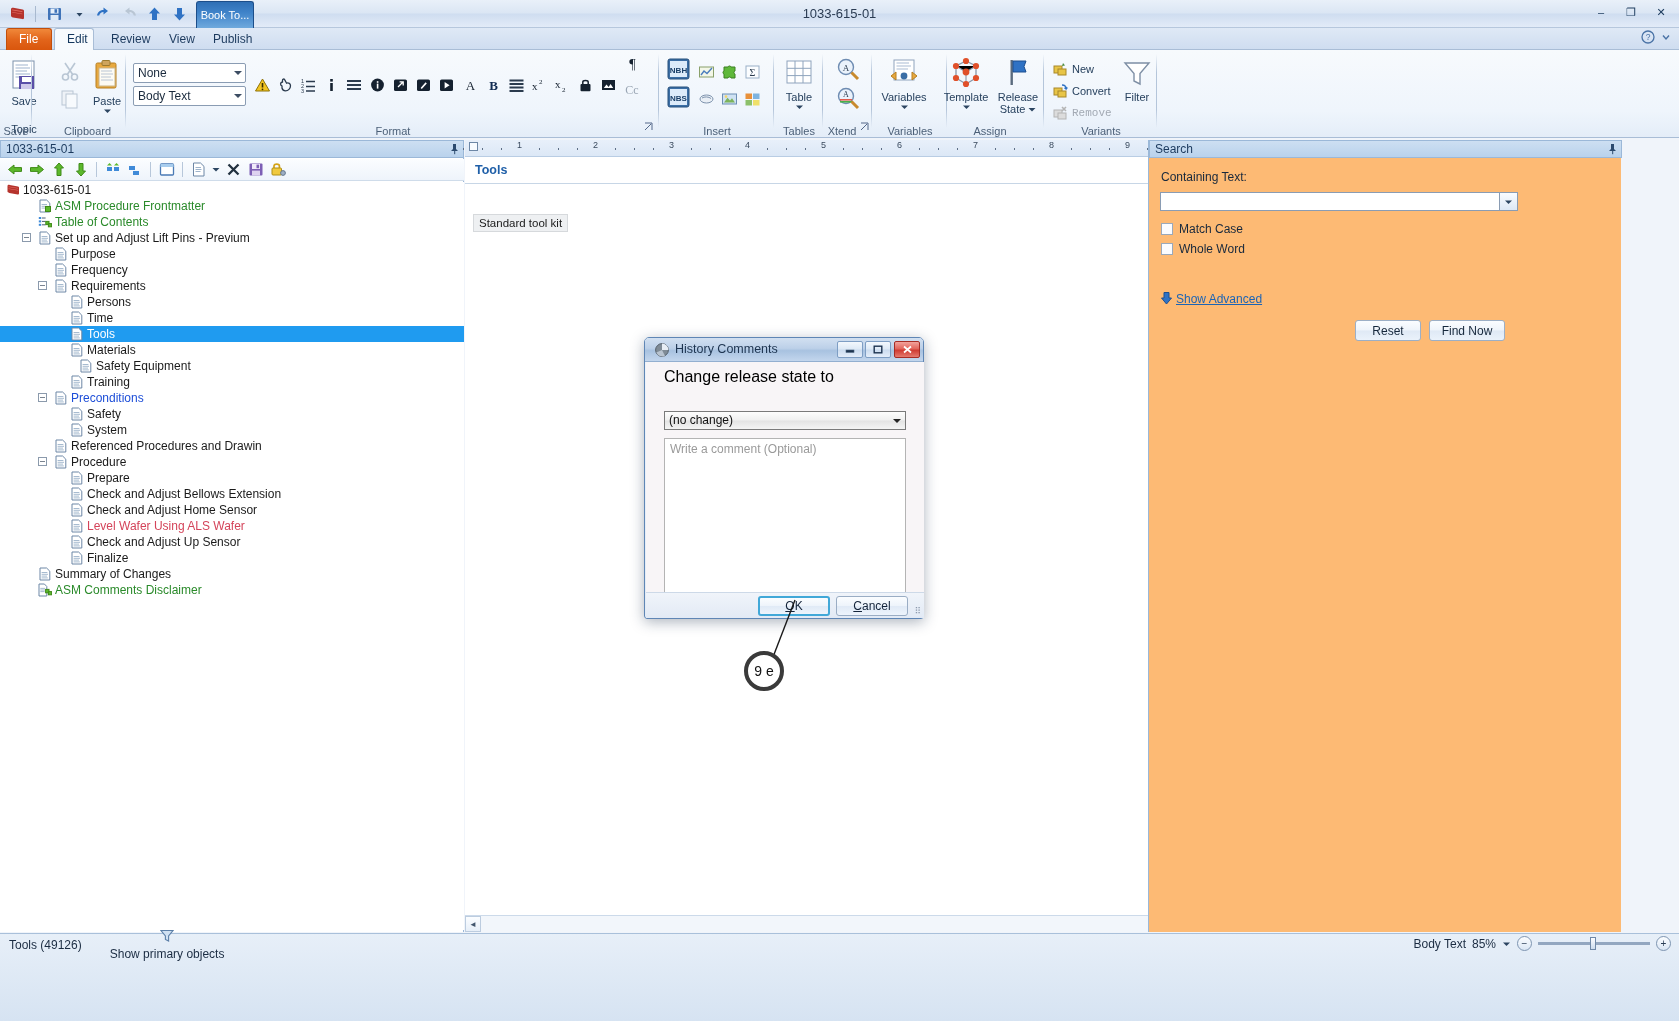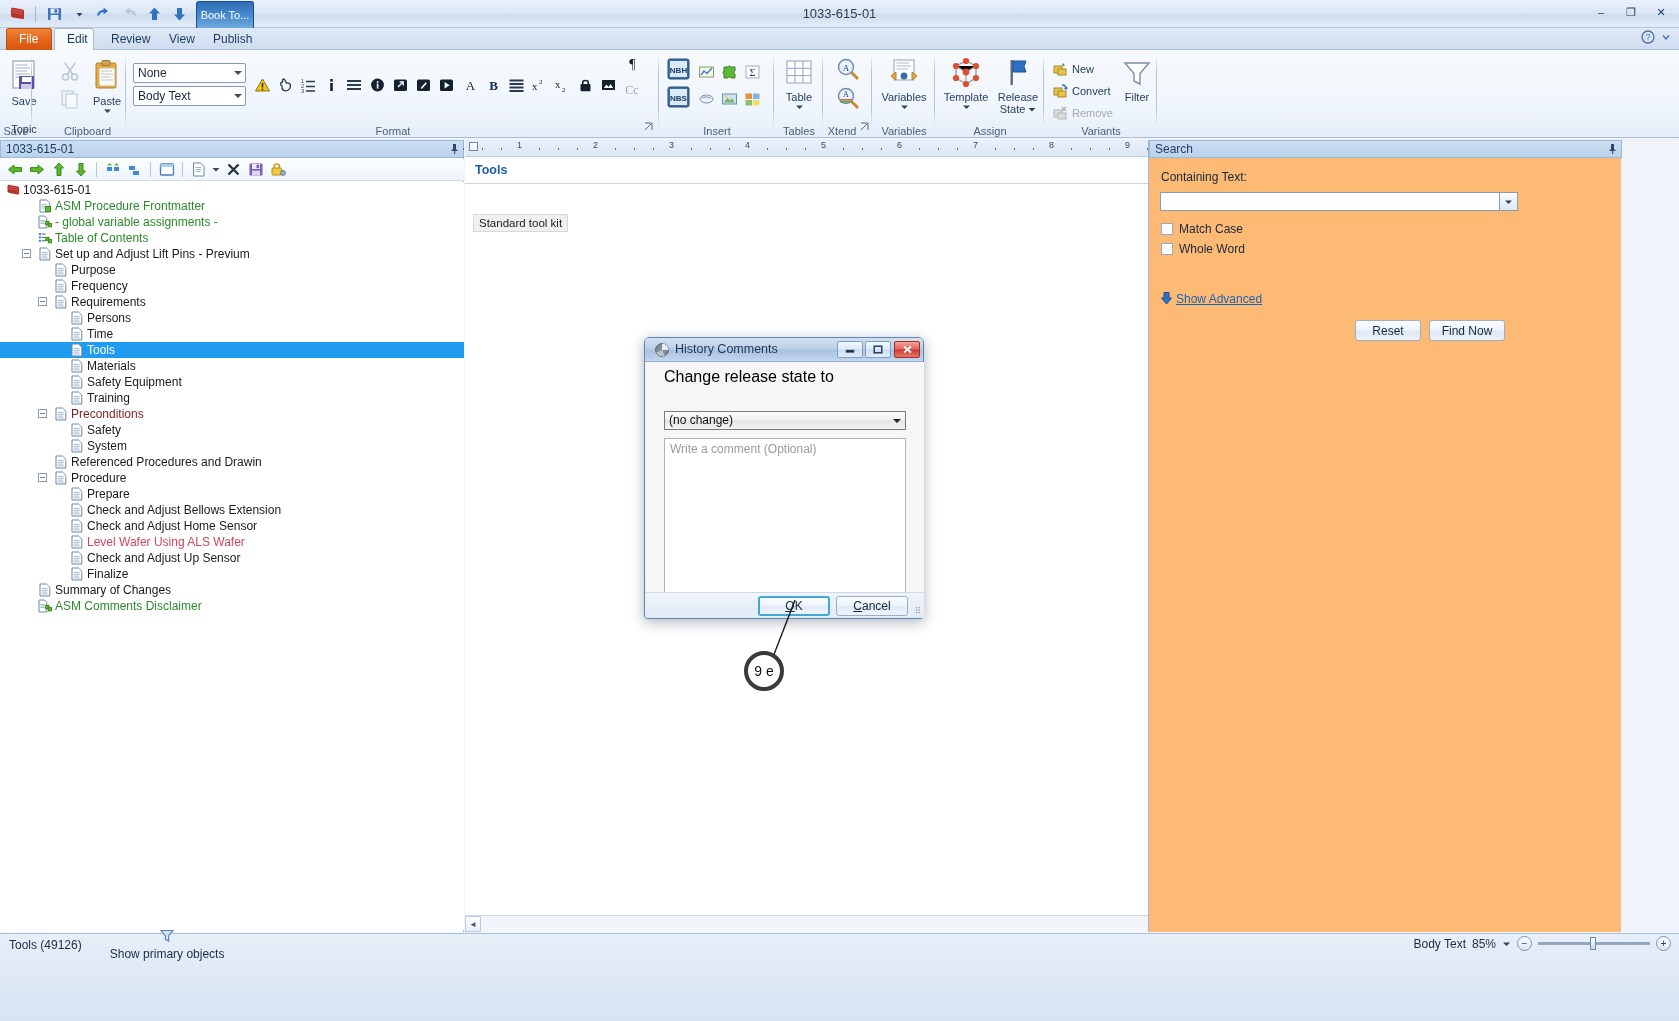--- a/index.html
+++ b/index.html
@@ -572,21 +572,21 @@
       <div class="dlglaunch" style="left:36px;top:72px;">
         <svg width="10" height="10" viewBox="0 0 10 10">
             <path d="M1 1 H8 V8" fill="none" stroke="#54698a" stroke-width="1"></path>
             <path d="M1 8 L7 2" stroke="#54698a" stroke-width="1"></path>
           </svg>
       </div>
       <div class="glabel" style="left:-6px;width:48px;">Xtend</div>
       <div class="gsep"></div>
     </div>
 
-    <div class="rgroup" style="left:873px;width:62px;">
+    <div class="rgroup" style="left:873px;width:74px;">
       <div class="bigbtn" style="left:8px;top:6px;width:46px;">
         <svg width="34" height="30" viewBox="0 0 34 30">
             <rect x="7" y="1" width="20" height="20" fill="#ffffff" stroke="#8fa4bd"></rect>
             <path d="M9.5 4 H22 M9.5 7 H24 M9.5 10 H21" stroke="#a9bcd3" stroke-width="1.2"></path>
             <path d="M4 17 L9 13 L9 21 Z" fill="#e8a93f" stroke="#b67f22"></path>
             <path d="M30 17 L25 13 L25 21 Z" fill="#e8a93f" stroke="#b67f22"></path>
             <circle cx="17" cy="17" r="3.4" fill="#3b6ea5"></circle>
           </svg>
         <div class="lbl">Variables</div>
         <div style="margin-top:1px;">
@@ -648,21 +648,21 @@
         <span class="lbl">New</span>
       </div>
       <div class="smbtn" style="left:4px;top:31px;">
         <svg width="17" height="16" viewBox="0 0 17 16">
             <rect x="2" y="5" width="8" height="7" fill="#e8c547" stroke="#a8882a"></rect>
             <rect x="6" y="8" width="8" height="6" fill="#e8c547" stroke="#a8882a"></rect>
             <path d="M10 2 C13 2 14.5 4 14 6 L12.5 4.7 M14 6 L15.4 4.6" stroke="#2f72c4" stroke-width="1.4" fill="none"></path>
           </svg>
         <span class="lbl">Convert</span>
       </div>
-      <div class="smbtn disabled" style="left:4px;top:53px;">
+      <div class="smbtn disabled" style="left:4px;top:53px;font-family:Liberation Mono, monospace;">
         <svg width="17" height="16" viewBox="0 0 17 16">
             <rect x="2" y="5" width="8" height="7" fill="#dcdcdc" stroke="#b4b4b4"></rect>
             <rect x="6" y="8" width="8" height="6" fill="#dcdcdc" stroke="#b4b4b4"></rect>
             <path d="M10 2 L14 6 M14 2 L10 6" stroke="#b4b4b4" stroke-width="1.6"></path>
           </svg>
         <span class="lbl">Remove</span>
       </div>
       <div class="bigbtn" style="left:72px;top:6px;width:40px;">
         <svg width="30" height="30" viewBox="0 0 30 30">
             <path d="M3 4 H27 L18 14.5 L18 25 L12 22 L12 14.5 Z" fill="#ffffff" stroke="#7e8fa5" stroke-width="1.4"></path>
@@ -779,31 +779,20 @@
               <path d="M2 1 H8.6 L11.8 4.2 V13 H2 Z" fill="#ffffff" stroke="#6d87a6"></path>
               <path d="M3.6 5.5 H9 M3.6 7.3 H9.6 M3.6 9.1 H8.6" stroke="#9db3cb" stroke-width="0.9"></path>
               <rect x="7.5" y="7.5" width="5" height="5" fill="#5cb82c" stroke="#3f8a18"></rect>
             </svg>
           </span>
           <span style="color: rgb(42, 138, 42);">ASM Procedure Frontmatter</span>
         </div>
         <div class="trow" style="padding-left: 38px;">
           <span class="tico">
             <svg width="14" height="14" viewBox="0 0 14 14">
-              <path d="M1 1 H6.4 L8.8 3.5 V13 H1 Z" fill="#ffffff" stroke="#6d87a6"></path>
-              <path d="M2.3 5.4 H7 M2.3 7 H7.4 M2.3 8.6 H6.6" stroke="#9db3cb" stroke-width="0.9"></path>
-              <rect x="7.6" y="6.4" width="3.4" height="3.4" fill="#5cb82c" stroke="#3f8a18"></rect>
-              <rect x="10.4" y="8.6" width="3.2" height="3.2" fill="#5cb82c" stroke="#3f8a18"></rect>
-            </svg>
-          </span>
-          <span style="color: rgb(42, 138, 42);">- global variable assignments -</span>
-        </div>
-        <div class="trow" style="padding-left: 38px;">
-          <span class="tico">
-            <svg width="14" height="14" viewBox="0 0 14 14">
               <rect x="0.8" y="2" width="2.4" height="2" fill="#3f8ad8"></rect>
               <rect x="0.8" y="5.4" width="2.4" height="2" fill="#3f8ad8"></rect>
               <rect x="0.8" y="8.8" width="2.4" height="2" fill="#3f8ad8"></rect>
               <path d="M4 3 H7.6 M4 6.4 H7.6 M4 9.8 H7.6" stroke="#4b6075" stroke-width="1"></path>
               <rect x="7.8" y="6.4" width="3.2" height="3.2" fill="#5cb82c" stroke="#3f8a18"></rect>
               <rect x="10.4" y="8.6" width="3.2" height="3.2" fill="#5cb82c" stroke="#3f8a18"></rect>
             </svg>
           </span>
           <span style="color: rgb(42, 138, 42);">Table of Contents</span>
         </div>
@@ -874,21 +863,21 @@
         </div>
         <div class="trow" style="padding-left: 70px;">
           <span class="tico">
             <svg width="14" height="14" viewBox="0 0 14 14">
               <path d="M2 1 H8.6 L11.8 4.2 V13 H2 Z" fill="#ffffff" stroke="#6d87a6"></path>
               <path d="M3.6 5.5 H9.4 M3.6 7.3 H10 M3.6 9.1 H9 M3.6 10.9 H9.8" stroke="#9db3cb" stroke-width="0.9"></path>
             </svg>
           </span>
           <span style="color: rgb(26, 26, 26);">Materials</span>
         </div>
-        <div class="trow" style="padding-left: 70px;">
+        <div class="trow" style="padding-left: 70px; margin-left: 9px;">
           <span class="tico">
             <svg width="14" height="14" viewBox="0 0 14 14">
               <path d="M2 1 H8.6 L11.8 4.2 V13 H2 Z" fill="#ffffff" stroke="#6d87a6"></path>
               <path d="M3.6 5.5 H9.4 M3.6 7.3 H10 M3.6 9.1 H9 M3.6 10.9 H9.8" stroke="#9db3cb" stroke-width="0.9"></path>
             </svg>
           </span>
           <span style="color: rgb(26, 26, 26);">Safety Equipment</span>
         </div>
         <div class="trow" style="padding-left: 70px;">
           <span class="tico">
@@ -900,21 +889,21 @@
           <span style="color: rgb(26, 26, 26);">Training</span>
         </div>
         <div class="trow" style="padding-left: 54px;">
           <span class="expander" style="left: 38px; top: 3px;">–</span>
           <span class="tico">
             <svg width="14" height="14" viewBox="0 0 14 14">
               <path d="M2 1 H8.6 L11.8 4.2 V13 H2 Z" fill="#ffffff" stroke="#6d87a6"></path>
               <path d="M3.6 5.5 H9.4 M3.6 7.3 H10 M3.6 9.1 H9 M3.6 10.9 H9.8" stroke="#9db3cb" stroke-width="0.9"></path>
             </svg>
           </span>
-          <span style="color: #7f1d1d;">Preconditions</span>
+          <span style="color: #1d4ed8;">Preconditions</span>
         </div>
         <div class="trow" style="padding-left: 70px;">
           <span class="tico">
             <svg width="14" height="14" viewBox="0 0 14 14">
               <path d="M2 1 H8.6 L11.8 4.2 V13 H2 Z" fill="#ffffff" stroke="#6d87a6"></path>
               <path d="M3.6 5.5 H9.4 M3.6 7.3 H10 M3.6 9.1 H9 M3.6 10.9 H9.8" stroke="#9db3cb" stroke-width="0.9"></path>
             </svg>
           </span>
           <span style="color: rgb(26, 26, 26);">Safety</span>
         </div>

